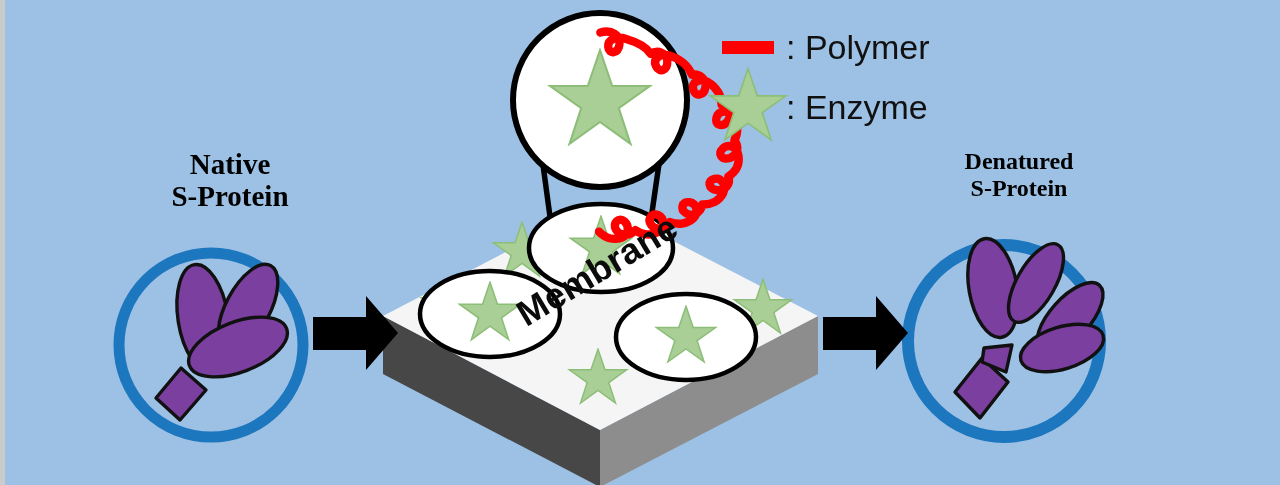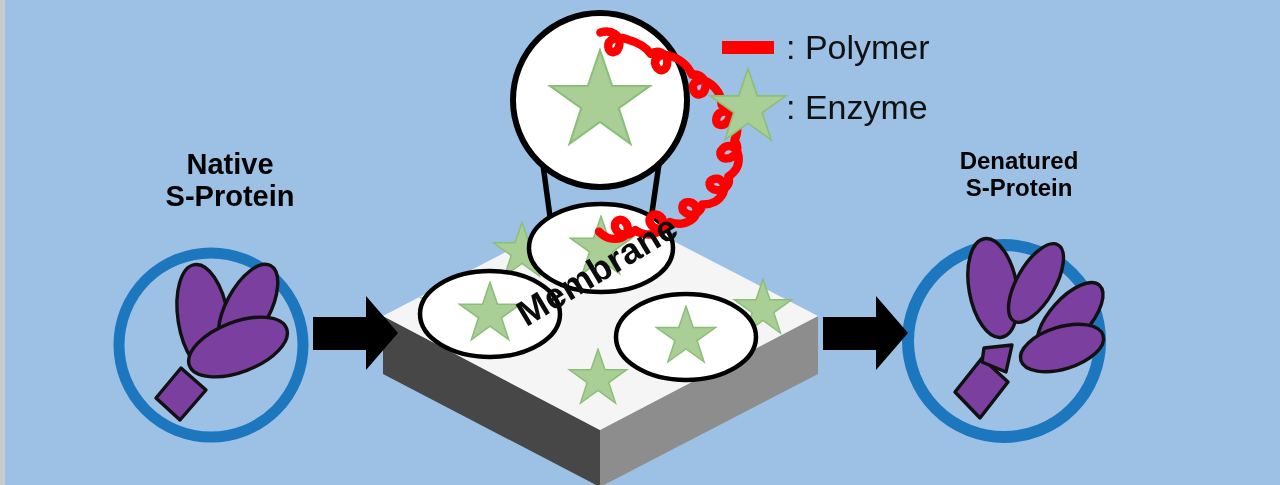--- a/index.html
+++ b/index.html
@@ -16,21 +16,21 @@
   }
   #figure svg.layer {
     position: absolute;
     left: 0;
     top: 0;
     width: 1280px;
     height: 485px;
   }
   .lbl {
     position: absolute;
-    font-family: Liberation Sans, sans-serif;
+    font-family: Liberation Serif, serif;
     font-weight: bold;
     color: #000000;
     text-align: center;
     line-height: 1.12;
     white-space: pre;
     pointer-events: none;
   }
   .lbl-native   { left: 105px; top: 148px; width: 250px; font-size: 29px; }
   .lbl-denat    { left: 888px; top: 148px; width: 262px; font-size: 24px; }
   .legend-text  { position: absolute; font-size: 34px; color: #111111;

